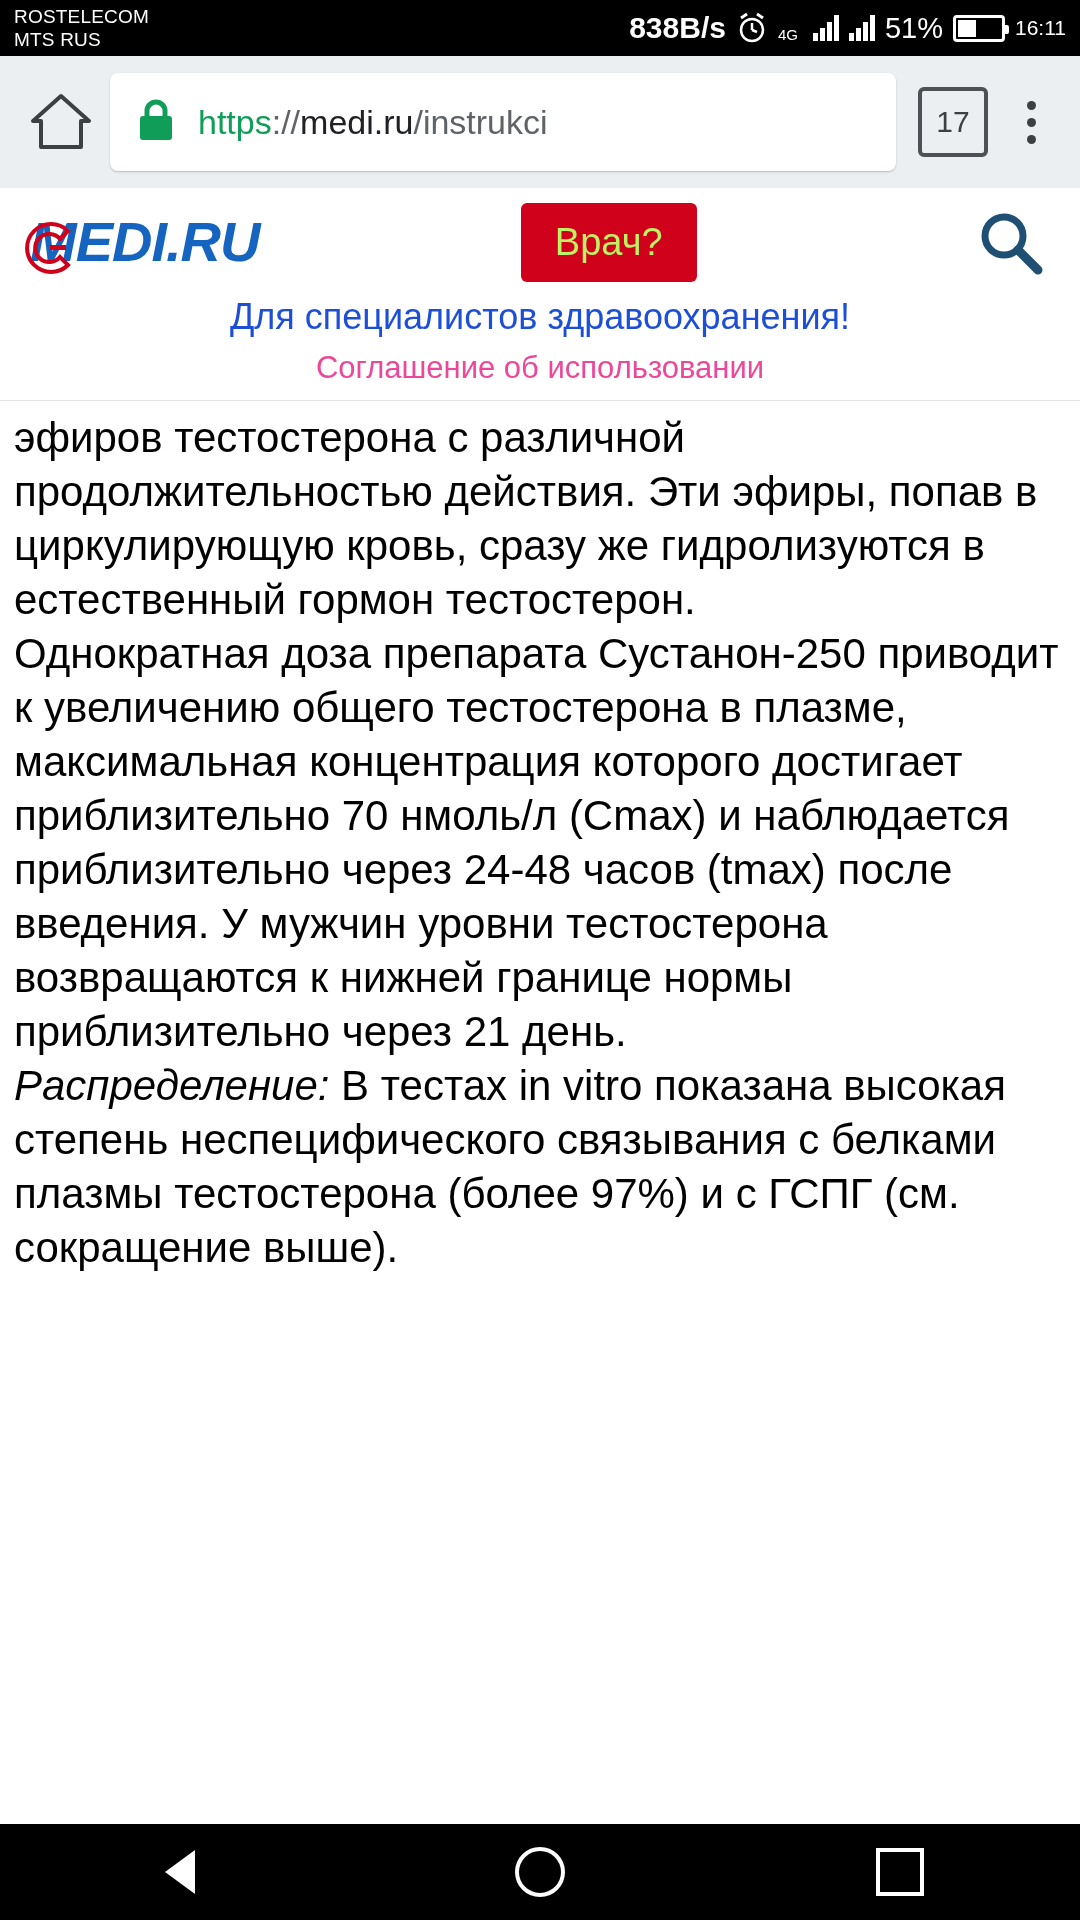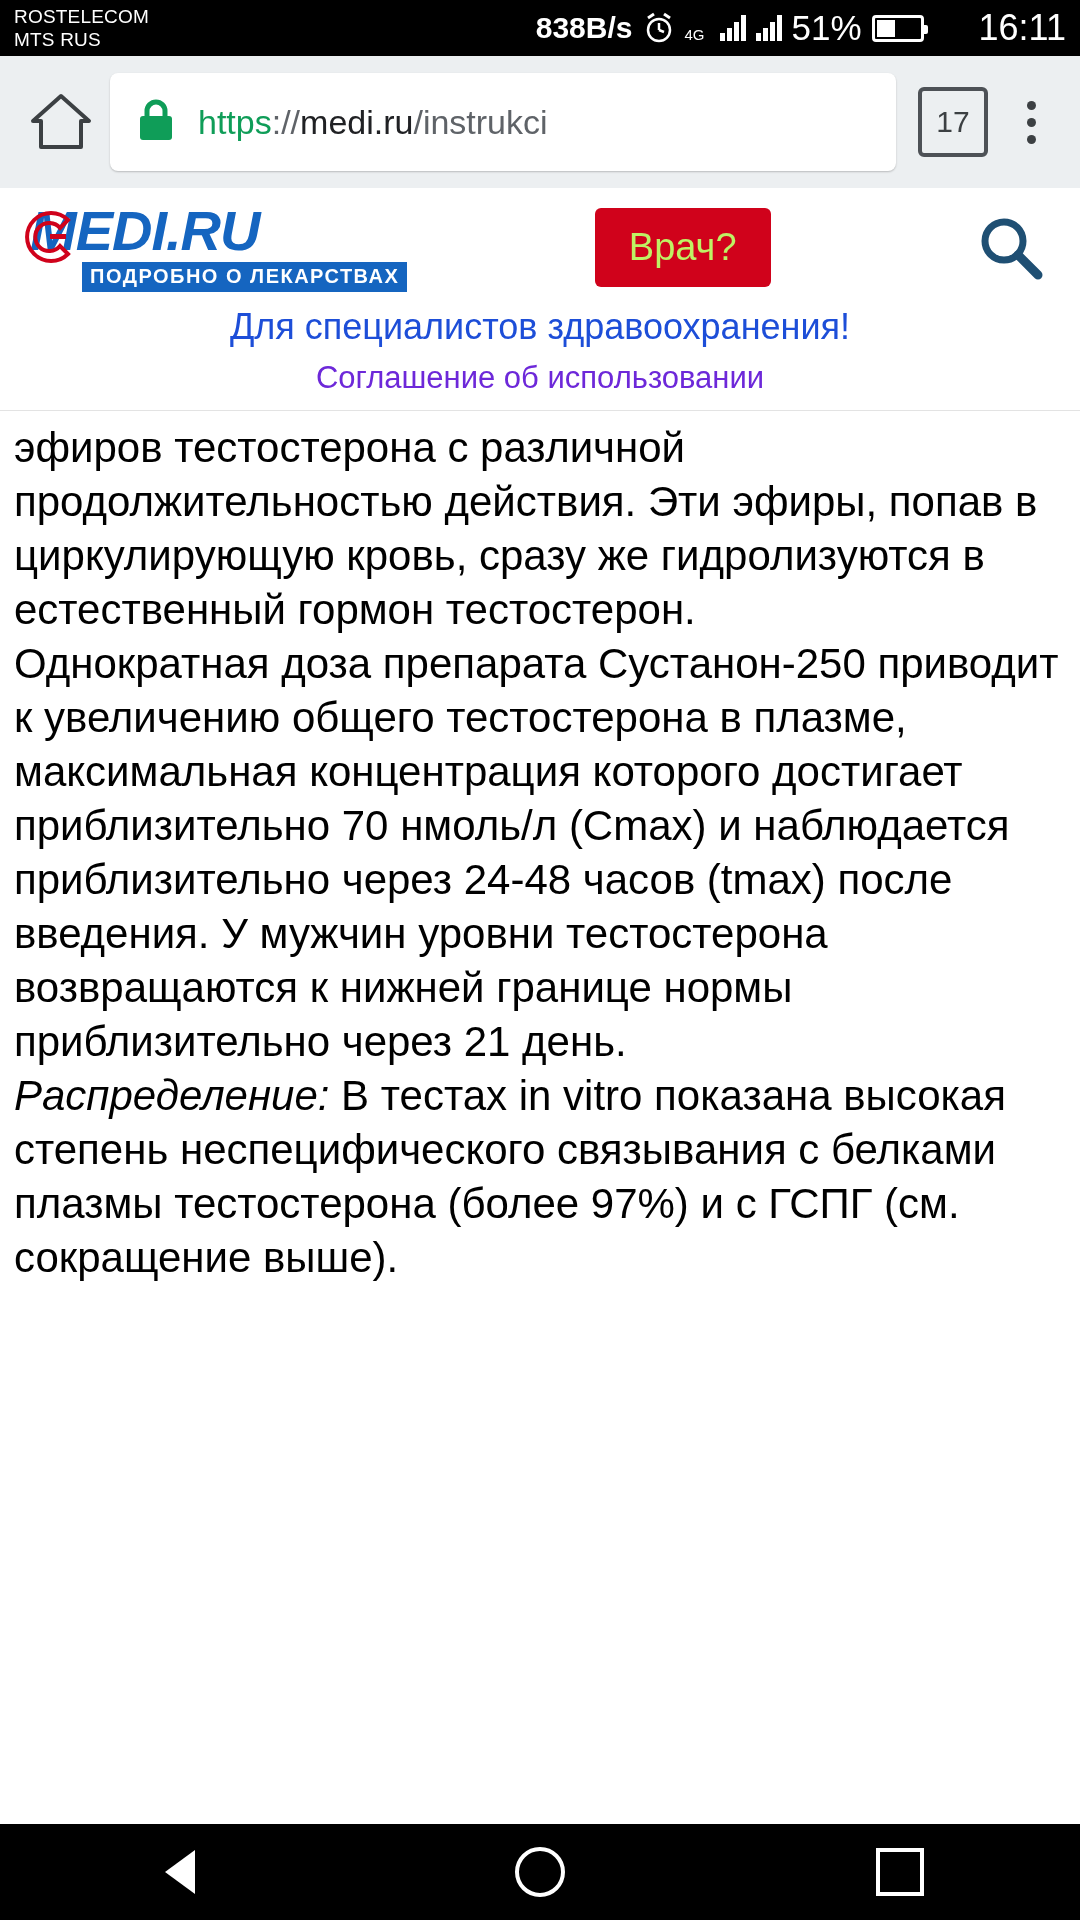--- a/index.html
+++ b/index.html
@@ -60,21 +60,21 @@
   }
   .bars i {
     display: block;
     width: 5px;
     background: #ffffff;
   }
   .bars i:nth-child(1) { height: 8px; }
   .bars i:nth-child(2) { height: 13px; }
   .bars i:nth-child(3) { height: 19px; }
   .bars i:nth-child(4) { height: 26px; }
-  .battery-pct { font-size: 35px; }
+  .battery-pct { font-size: 29px; }
   .battery {
     width: 52px;
     height: 27px;
     border: 3px solid #ffffff;
     border-radius: 4px;
     position: relative;
     box-sizing: border-box;
   }
   .battery::after {
     content: "";
@@ -85,21 +85,21 @@
     height: 9px;
     background: #ffffff;
     border-radius: 0 2px 2px 0;
   }
   .battery .fill {
     position: absolute;
     left: 2px; top: 2px; bottom: 2px;
     width: 40%;
     background: #ffffff;
   }
-  .clock { font-size: 36px; margin-left: 45px; }
+  .clock { font-size: 21px; }
 
   
   .browser-bar {
     height: 132px;
     background: #eceff1;
     display: flex;
     align-items: center;
     padding: 0 18px;
     box-sizing: border-box;
     gap: 6px;
@@ -207,21 +207,21 @@
   }
   .spec-line {
     text-align: center;
     font-size: 36px;
     color: #1d4ed8;
     margin-top: 14px;
   }
   .agreement-line {
     text-align: center;
     font-size: 31px;
-    color: #6d28d9;
+    color: #ec4899;
     margin: 12px 0 14px 0;
     text-decoration: none;
     display: block;
   }
 
   
   .article {
     padding: 10px 14px 0 14px;
     color: #000000;
     font-size: 42px;
@@ -330,21 +330,20 @@
   <div class="site-top">
     <div class="logo-wrap">
       <div class="logo-box">
         <svg class="logo-c" viewBox="0 0 62 62">
           <path d="M48 14 A24 24 0 1 0 48 48 L40 40 A14 14 0 1 1 40 22 Z" fill="none" stroke="#d0021b" stroke-width="4"></path>
           <rect x="30" y="28" width="16" height="5" fill="#d0021b"></rect>
         </svg>
         <div class="logo-main">
           <span class="blue">MEDI.RU</span>
         </div>
-        <div class="logo-sub">ПОДРОБНО О ЛЕКАРСТВАХ</div>
       </div>
     </div>
     <button class="doc-btn">Врач?</button>
     <div class="search-btn">
       <svg width="72" height="72" viewBox="0 0 72 72">
         <circle cx="30" cy="30" r="19" fill="none" stroke="#1f4f73" stroke-width="7"></circle>
         <line x1="44" y1="44" x2="64" y2="64" stroke="#1f4f73" stroke-width="9" stroke-linecap="round"></line>
       </svg>
     </div>
   </div>

